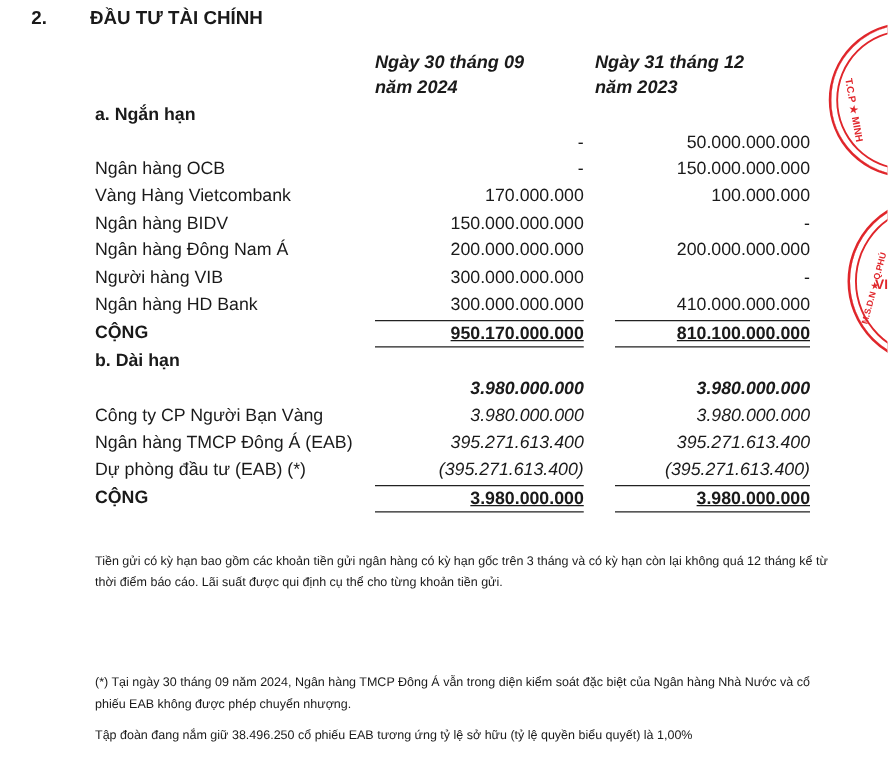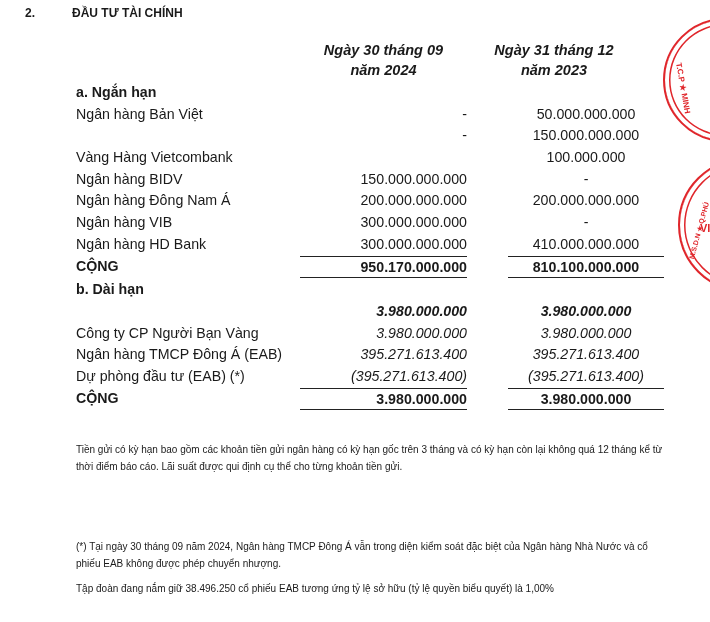--- a/index.html
+++ b/index.html
@@ -14,61 +14,62 @@
       overflow: hidden;
       font-family: "Liberation Sans", sans-serif;
       color: #1a1a1a;
       font-size: 14.2px;
     }
     .section-head {
       position: absolute;
       top: 6px;
       left: 25px;
       font-weight: bold;
-      font-size: 12px;
+      font-size: 15px;
       white-space: nowrap;
     }
     .section-head .num { display: inline-block; width: 47px; }
     .col-head {
       position: absolute;
       top: 40px;
       font-weight: bold;
       font-style: italic;
-      text-align: center;
+      text-align: left;
       line-height: 20px;
       font-size: 14.5px;
     }
     .col-head.c1 { left: 300px; width: 167px; }
     .col-head.c2 { left: 476px; width: 156px; }
 
     .table {
       position: absolute;
       top: 82px;
       left: 76px;
       width: 572px;
     }
     .row {
       position: relative;
       height: 21.7px;
       line-height: 21.7px;
       white-space: nowrap;
     }
     .row .label { position: absolute; left: 0; }
     .row .v1 { position: absolute; left: 224px; width: 167px; text-align: right; }
-    .row .v2 { position: absolute; left: 432px; width: 156px; text-align: center; }
+    .row .v2 { position: absolute; left: 416px; width: 156px; text-align: right; }
     .row.italic .v1, .row.italic .v2 { font-style: italic; }
     .row.bolditalic .label { font-weight: bold; }
     .row.bolditalic .v1, .row.bolditalic .v2 { font-weight: bold; font-style: italic; }
     .row.heading .label { font-weight: bold; }
     .row.total .v1, .row.total .v2 {
       border-top: 1.3px solid #222;
       border-bottom: 1.3px solid #222;
       line-height: 20px;
       height: 20px;
       top: 0;
+      text-decoration: underline;
     }
     .row.total { font-weight: bold; margin-bottom: 2px; }
 
     .para {
       position: absolute;
       left: 76px;
       width: 590px;
       line-height: 17px;
       font-size: 10px;
     }
@@ -107,44 +108,45 @@
   <div>Ngày 31 tháng 12</div>
   <div>năm 2023</div>
 </div>
 
 <div class="table">
   <div class="row heading">
     <span class="label">a. Ngắn hạn</span>
   </div>
   <div id="short-rows">
       <div class="row">
-        <span class="label">Ngân hàng Bản Việt</span>
         <span class="v1">-</span>
         <span class="v2">50.000.000.000</span>
       </div>
       <div class="row">
+        <span class="label">Ngân hàng OCB</span>
         <span class="v1">-</span>
         <span class="v2">150.000.000.000</span>
       </div>
       <div class="row">
         <span class="label">Vàng Hàng Vietcombank</span>
+        <span class="v1">170.000.000</span>
         <span class="v2">100.000.000</span>
       </div>
       <div class="row">
         <span class="label">Ngân hàng BIDV</span>
         <span class="v1">150.000.000.000</span>
         <span class="v2">-</span>
       </div>
       <div class="row">
         <span class="label">Ngân hàng Đông Nam Á</span>
         <span class="v1">200.000.000.000</span>
         <span class="v2">200.000.000.000</span>
       </div>
       <div class="row">
-        <span class="label">Ngân hàng VIB</span>
+        <span class="label">Người hàng VIB</span>
         <span class="v1">300.000.000.000</span>
         <span class="v2">-</span>
       </div>
       <div class="row">
         <span class="label">Ngân hàng HD Bank</span>
         <span class="v1">300.000.000.000</span>
         <span class="v2">410.000.000.000</span>
       </div>
     </div>
   <div class="row total">

